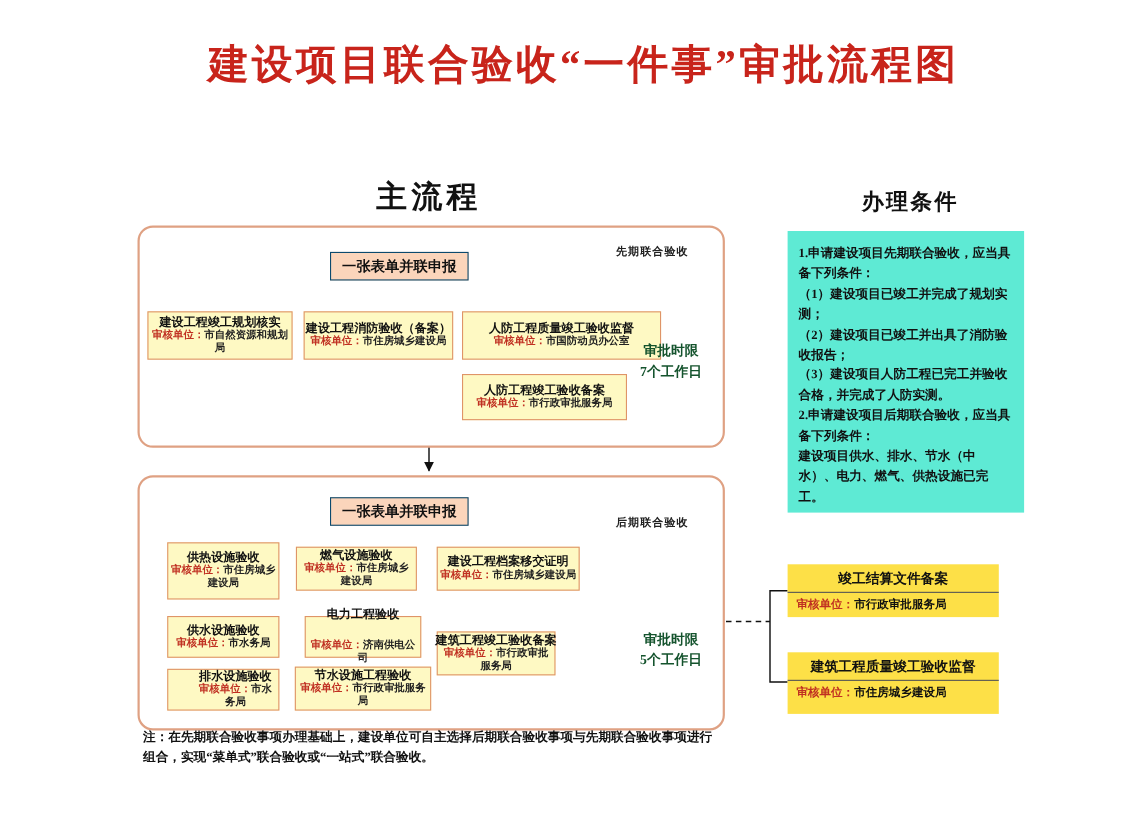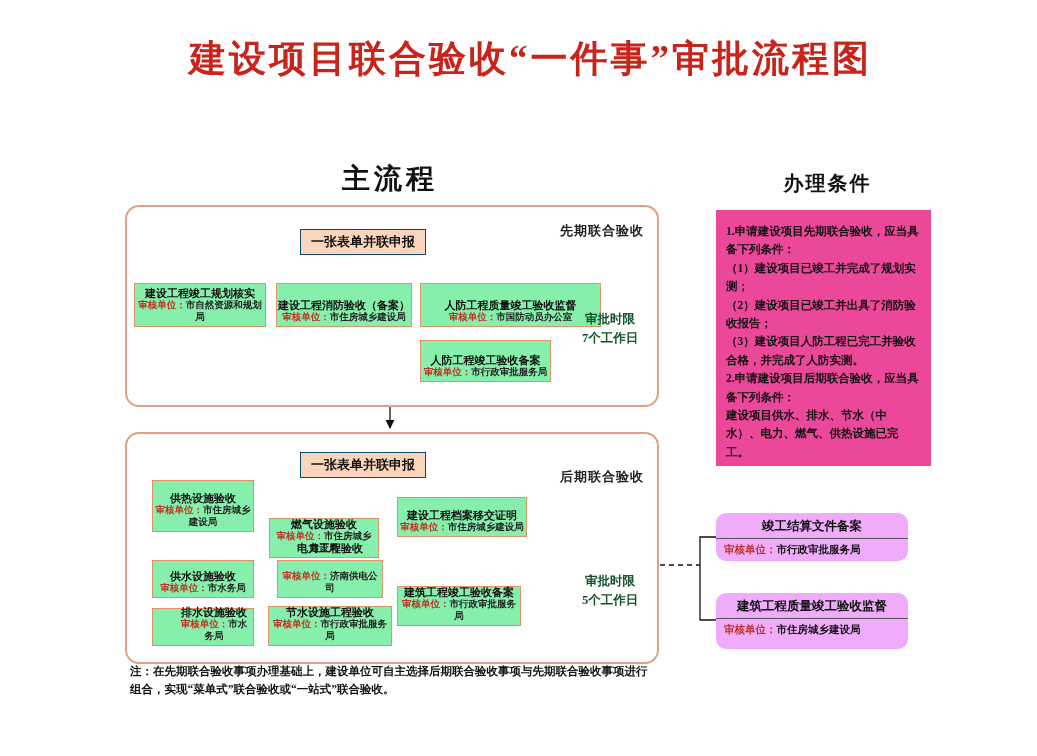--- a/index.html
+++ b/index.html
@@ -7,32 +7,32 @@
           font-family:"Liberation Serif","DejaVu Serif",serif;color:#111;}
   .abs{position:absolute;}
   .title{top:34px;left:0;width:100%;text-align:center;font-size:37px;font-weight:bold;
          color:#c8241b;letter-spacing:3px;margin-left:12px;}
   .subtitle{top:100px;left:0;width:100%;text-align:center;font-size:21px;font-weight:bold;color:#c8241b;}
   .sec-main{top:160px;left:280px;width:220px;text-align:center;font-size:28px;font-weight:bold;letter-spacing:4px;}
   .sec-cond{top:170px;left:745px;width:165px;text-align:center;font-size:20px;font-weight:bold;letter-spacing:2px;}
   .container-box{border:2px solid #dfa183;border-radius:14px;background:#fff;}
   #phase1{left:125px;top:205px;width:530px;height:198px;}
   #phase2{left:125px;top:432px;width:530px;height:228px;}
-  .stage-label{font-size:13px;font-weight:bold;color:#222;letter-spacing:1px;}
+  .stage-label{font-size:10px;font-weight:bold;color:#222;letter-spacing:1px;}
   .flow-top{background:#fbd5bb;border:1px solid #0c4a6e;text-align:center;font-size:13px;
             font-weight:bold;line-height:24px;}
-  .pbox{background:#86efac;border:1px solid #df9468;box-sizing:border-box;display:flex;
-        flex-direction:column;justify-content:flex-end;align-items:center;padding:2px;}
+  .pbox{background:#fef9c3;border:1px solid #df9468;box-sizing:border-box;display:flex;
+        flex-direction:column;justify-content:center;align-items:center;padding:2px;}
   .pbox-title{font-size:11px;font-weight:bold;line-height:1.3;text-align:center;white-space:nowrap;}
   .pbox-unit{font-size:9.5px;font-weight:bold;line-height:1.25;text-align:center;color:#222;}
   .red{color:#c03022;}
   .tl{color:#14532d;font-size:12.5px;font-weight:bold;text-align:center;line-height:1.5;}
-  .cond-panel{left:716px;top:210px;width:215px;height:256px;background:#ec4899;box-sizing:border-box;
+  .cond-panel{left:716px;top:210px;width:215px;height:256px;background:#5eead4;box-sizing:border-box;
               padding:12px 10px;font-size:11.5px;font-weight:bold;line-height:1.6;white-space:pre-line;}
-  .rbox{background:#f0abfc;box-sizing:border-box;border-radius:10px;}
+  .rbox{background:#fde047;box-sizing:border-box;}
   .rbox-title{font-size:12.5px;font-weight:bold;text-align:center;padding:5px 4px 3px;
               border-bottom:1px solid #555;}
   .rbox-unit{font-size:10.5px;font-weight:bold;padding:4px 8px 0;}
   .note{left:130px;top:663px;width:528px;font-size:11.5px;font-weight:bold;line-height:1.55;}
   svg.connectors{position:absolute;left:0;top:0;pointer-events:none;}
 </style>
 </head>
 <body>
 
 <div class="canvas">
@@ -83,54 +83,54 @@
     <div class="pbox-unit"><span class="red">审核单位：</span><span>市自然资源和规划局</span></div>
   </div>
   <div class="abs pbox" style="left:276px;top:283px;width:136px;height:44px;">
     <div class="pbox-title">建设工程消防验收（备案）</div>
     <div class="pbox-unit"><span class="red">审核单位：</span><span>市住房城乡建设局</span></div>
   </div>
   <div class="abs pbox" style="left:420px;top:283px;width:181px;height:44px;">
     <div class="pbox-title">人防工程质量竣工验收监督</div>
     <div class="pbox-unit"><span class="red">审核单位：</span><span>市国防动员办公室</span></div>
   </div>
-  <div class="abs pbox" style="left:420px;top:340px;width:131px;height:42px;">
+  <div class="abs pbox" style="left:420px;top:340px;width:150px;height:42px;">
     <div class="pbox-title">人防工程竣工验收备案</div>
     <div class="pbox-unit"><span class="red">审核单位：</span><span>市行政审批服务局</span></div>
   </div>
   <div class="abs tl" style="left:570px;top:310px;width:80px;">
     <div>审批时限</div>
     <div>7个工作日</div>
   </div>
 
   <div class="abs container-box" id="phase2"></div>
   <div class="abs stage-label" style="left:560px;top:468px;width:95px;">后期联合验收</div>
   <div class="abs flow-top" style="left:300px;top:452px;width:124px;height:24px;">一张表单并联申报</div>
 
-  <div class="abs pbox" style="left:152px;top:480px;width:102px;height:52px;">
+  <div class="abs pbox" style="left:152px;top:493px;width:102px;height:52px;">
     <div class="pbox-title">供热设施验收</div>
     <div class="pbox-unit"><span class="red">审核单位：</span><span>市住房城乡建设局</span></div>
   </div>
-  <div class="abs pbox" style="left:269px;top:518px;width:110px;height:40px;">
+  <div class="abs pbox" style="left:269px;top:497px;width:110px;height:40px;">
     <div class="pbox-title">燃气设施验收</div>
     <div class="pbox-unit"><span class="red">审核单位：</span><span>市住房城乡建设局</span></div>
   </div>
   <div class="abs pbox" style="left:397px;top:497px;width:130px;height:40px;">
     <div class="pbox-title">建设工程档案移交证明</div>
     <div class="pbox-unit"><span class="red">审核单位：</span><span>市住房城乡建设局</span></div>
   </div>
   <div class="abs pbox" style="left:152px;top:560px;width:102px;height:38px;">
     <div class="pbox-title">供水设施验收</div>
     <div class="pbox-unit"><span class="red">审核单位：</span><span>市水务局</span></div>
   </div>
   <div class="abs pbox" style="left:277px;top:560px;width:106px;height:38px;gap:16px;">
     <div class="pbox-title">电力工程验收</div>
     <div class="pbox-unit"><span class="red">审核单位：</span><span>济南供电公司</span></div>
   </div>
-  <div class="abs pbox" style="left:397px;top:574px;width:124px;height:40px;margin-top:12px;">
+  <div class="abs pbox" style="left:397px;top:574px;width:108px;height:40px;">
     <div class="pbox-title">建筑工程竣工验收备案</div>
     <div class="pbox-unit"><span class="red">审核单位：</span><span>市行政审批服务局</span></div>
   </div>
   <div class="abs pbox" style="left:152px;top:608px;width:102px;height:38px;padding-left:24px;">
     <div class="pbox-title">排水设施验收</div>
     <div class="pbox-unit"><span class="red">审核单位：</span><span>市水务局</span></div>
   </div>
   <div class="abs pbox" style="left:268px;top:606px;width:124px;height:40px;">
     <div class="pbox-title">节水设施工程验收</div>
     <div class="pbox-unit"><span class="red">审核单位：</span><span>市行政审批服务局</span></div>

